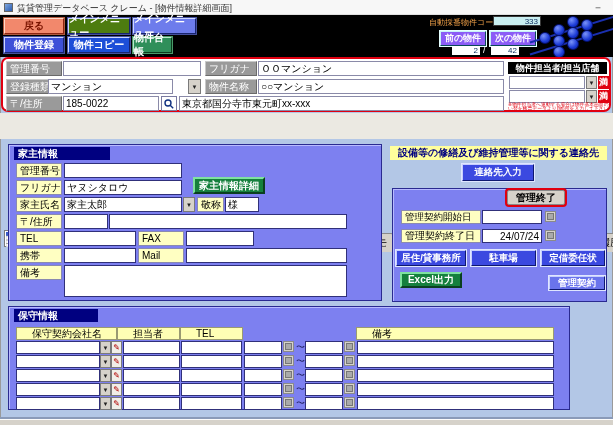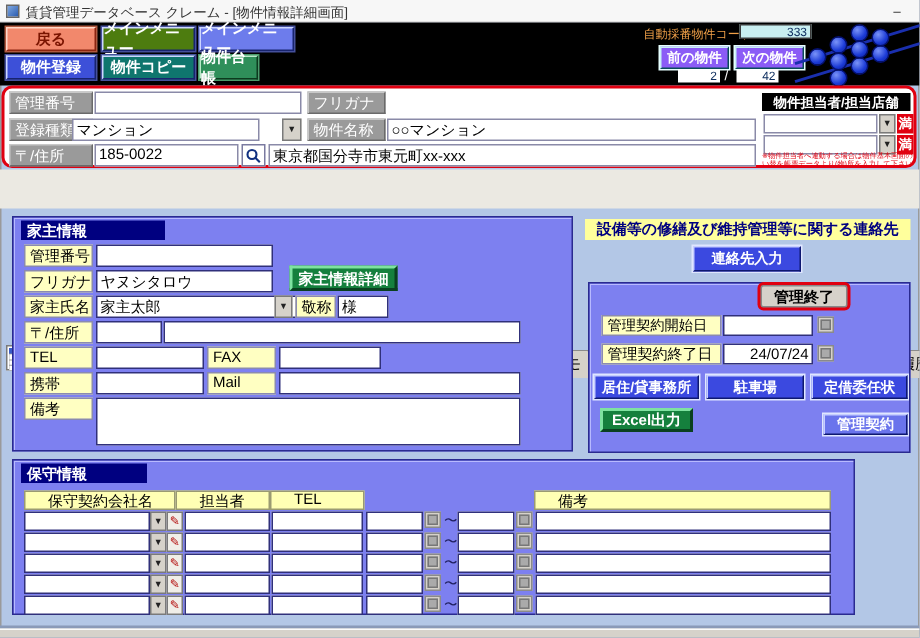--- a/index.html
+++ b/index.html
@@ -18,21 +18,21 @@
 
   
   .header { left:0; top:15px; width:613px; height:42px; background:#000; }
   .hbtn { position:absolute; height:16px; font-size:10px; font-weight:bold; color:#fff;
           display:flex; align-items:center; justify-content:center; cursor:default;
           border:1px solid; border-color:#ccd6ff #18246e #18246e #ccd6ff; box-shadow:0 0 0 1px #45509c; }
   .hbtn-back { background:#f2886c; color:#7a1400; border-color:#ffd8c8 #8c2410 #8c2410 #ffd8c8; box-shadow:0 0 0 1px #b05a40; }
   .hbtn-menu { background:#4d7c0f; }
   .hbtn-folder { background:#6d7cec; }
   .hbtn-reg { background:#3d50d8; }
-  .hbtn-copy { background:#0f766e; }
+  .hbtn-copy { background:#1d4ed8; }
   .hbtn-ledger { background:#2f8f5a; border-color:#b8e8c8 #0c3a1e #0c3a1e #b8e8c8; box-shadow:0 0 0 1px #4a9a6a; }
   .screen-title { position:absolute; left:205px; top:19px; font-size:26px; font-weight:bold; color:#ffff00; letter-spacing:1px; white-space:nowrap; }
   .auto-lbl { position:absolute; left:429px; top:17px; font-size:8px; color:#f0a048; white-space:nowrap; }
   .auto-val { position:absolute; left:493px; top:16px; width:48px; height:10px; background:#c9eff1; border:1px solid #3a3a3a;
               font-size:8px; color:#103060; display:flex; align-items:center; justify-content:flex-end; padding-right:2px; }
   .navbtn { position:absolute; top:31px; width:46px; height:15px; background:#8b5cf6; color:#fff; font-size:9px; font-weight:bold;
             display:flex; align-items:center; justify-content:center;
             border:1px solid; border-color:#c8f2f6 #0a4a5a #0a4a5a #c8f2f6; box-shadow:0 0 0 1px #e6ffff; }
   .cnt-box { position:absolute; top:46px; width:28px; height:9px; background:#fff; font-size:8px; color:#103060;
              display:flex; align-items:center; justify-content:flex-end; padding-right:2px; }
@@ -142,20 +142,21 @@
       <div class="dot" style="left:17px;top:19px;"></div>
       <div class="dot" style="left:31px;top:22px;"></div>
       <div class="dot" style="left:17px;top:30px;"></div>
     </div>
   </div>
 
   <div class="abs form-sec"></div>
   <div class="lbl-gray" style="left:6px;top:61px;width:56px;">管理番号</div>
   <div class="field" style="left:63px;top:61px;width:138px;"></div>
   <div class="lbl-gray" style="left:205px;top:61px;width:52px;">フリガナ</div>
+  <div class="field" style="left:258px;top:61px;width:246px;">ＯＯマンション</div>
 
   <div class="lbl-gray" style="left:6px;top:79px;width:56px;">登録種類</div>
   <div class="field" style="left:48px;top:79px;width:125px;">マンション</div>
   <div class="ddbtn" style="left:188px;top:79px;width:13px;height:15px;">▼</div>
   <div class="lbl-gray" style="left:205px;top:79px;width:52px;">物件名称</div>
   <div class="field" style="left:258px;top:79px;width:246px;">○○マンション</div>
 
   <div class="lbl-gray" style="left:6px;top:96px;width:56px;">〒/住所</div>
   <div class="field" style="left:63px;top:96px;width:96px;">185-0022</div>
   <div class="magbtn" style="left:161px;top:96px;">
@@ -207,21 +208,21 @@
   <div class="navy-strip" style="left:14px;top:147px;width:96px;height:13px;">家主情報</div>
 
   <div class="lbl-yel" style="left:16px;top:163px;width:46px;">管理番号</div>
   <div class="field f2" style="left:64px;top:163px;width:118px;"></div>
 
   <div class="lbl-yel" style="left:16px;top:180px;width:46px;">フリガナ</div>
   <div class="field f2" style="left:64px;top:180px;width:118px;">ヤヌシタロウ</div>
   <div class="btn-green" style="left:193px;top:177px;width:72px;height:17px;">家主情報詳細</div>
 
   <div class="lbl-yel" style="left:16px;top:197px;width:46px;">家主氏名</div>
-  <div class="field f2" style="left:64px;top:197px;width:134px;">家主太郎</div>
+  <div class="field f2" style="left:64px;top:197px;width:118px;">家主太郎</div>
   <div class="ddbtn" style="left:183px;top:197px;width:12px;height:15px;">▼</div>
   <div class="lbl-yel" style="left:197px;top:197px;width:27px;">敬称</div>
   <div class="field f2" style="left:225px;top:197px;width:34px;">様</div>
 
   <div class="lbl-yel" style="left:16px;top:214px;width:46px;">〒/住所</div>
   <div class="field f2" style="left:64px;top:214px;width:44px;"></div>
   <div class="field f2" style="left:109px;top:214px;width:238px;"></div>
 
   <div class="lbl-yel" style="left:16px;top:231px;width:46px;">TEL</div>
   <div class="field f2" style="left:64px;top:231px;width:72px;"></div>

